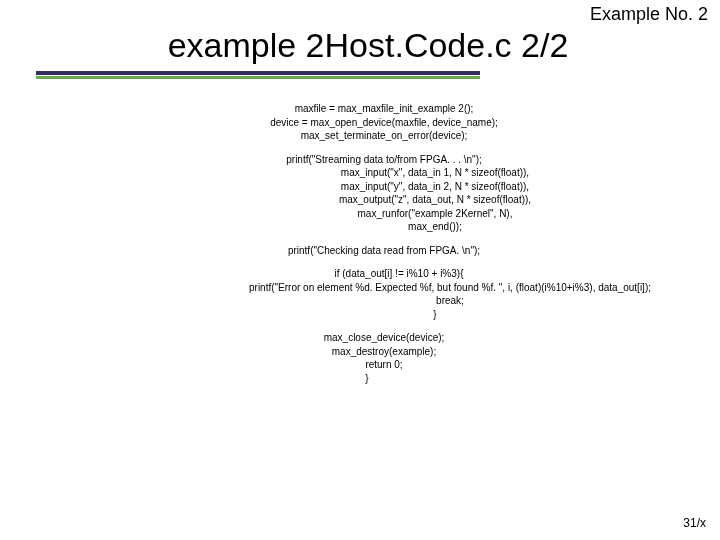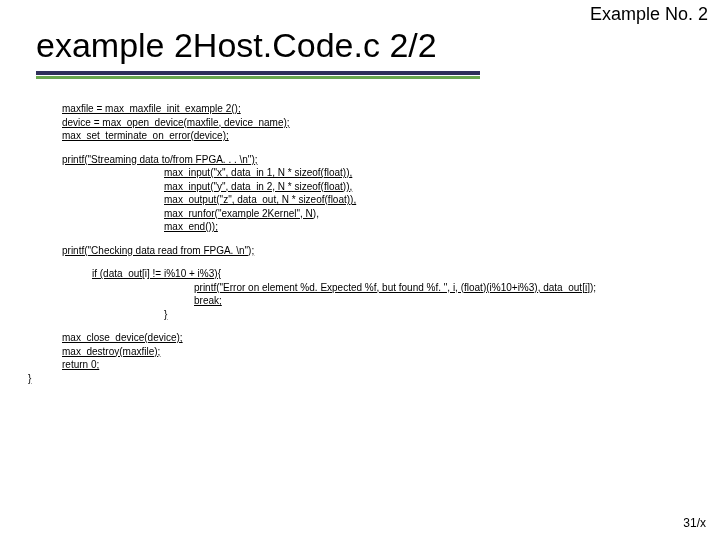--- a/index.html
+++ b/index.html
@@ -5,21 +5,21 @@
   * { box-sizing: border-box; }
   html, body {
     margin: 0; padding: 0;
     width: 720px; height: 540px;
     background: #ffffff;
     font-family: "Segoe UI", "Helvetica Neue", Arial, sans-serif;
     overflow: hidden;
   }
   .slide {
     position: relative;
-    width: 720px; height: 540px;
+    width: 720px; height: 540px; text-align: center;
   }
   .example-number {
     position: absolute;
     top: 4px; right: 12px;
     font-size: 18px;
     color: #000;
   }
   .title-wrap {
     position: absolute;
     top: 26px; left: 36px; right: 20px;
@@ -41,21 +41,21 @@
     height: 3px; background: #6aa84f; margin-top: 1px;
   }
   .body {
     position: absolute;
     top: 102px; left: 62px; right: 14px;
     font-size: 10px;
     line-height: 1.35;
     color: #000;
     font-family: "Segoe UI", "Helvetica Neue", Arial, sans-serif;
   }
-  .block { margin-bottom: 10px; text-decoration: underline; }
+  .block { margin-bottom: 10px; }
   .indent1 { padding-left: 30px; }
   .indent2 { padding-left: 102px; }
   .indent3 { padding-left: 132px; }
   .page-num {
     position: absolute;
     bottom: 10px; right: 14px;
     font-size: 12px;
     color: #000000;
   }
   .code-line { white-space: pre; }
@@ -98,21 +98,21 @@
 
     <div class="block">
       <div class="code-line indent1">if (data_out[i] != i%10 + i%3){</div>
       <div class="code-line indent3">printf("Error on element %d. Expected %f, but found %f. ", i, (float)(i%10+i%3), data_out[i]);</div>
       <div class="code-line indent3">break;</div>
       <div class="code-line indent2">}</div>
     </div>
 
     <div class="block">
       <div class="code-line">max_close_device(device);</div>
-      <div class="code-line">max_destroy(maxfile);</div>
+      <div class="code-line">max_destroy(example);</div>
       <div class="code-line">return 0;</div>
       <div class="code-line" style="margin-left:-34px">}</div>
     </div>
 
   </div>
 
   <div class="page-num">31/x</div>
 
 </div>
 

